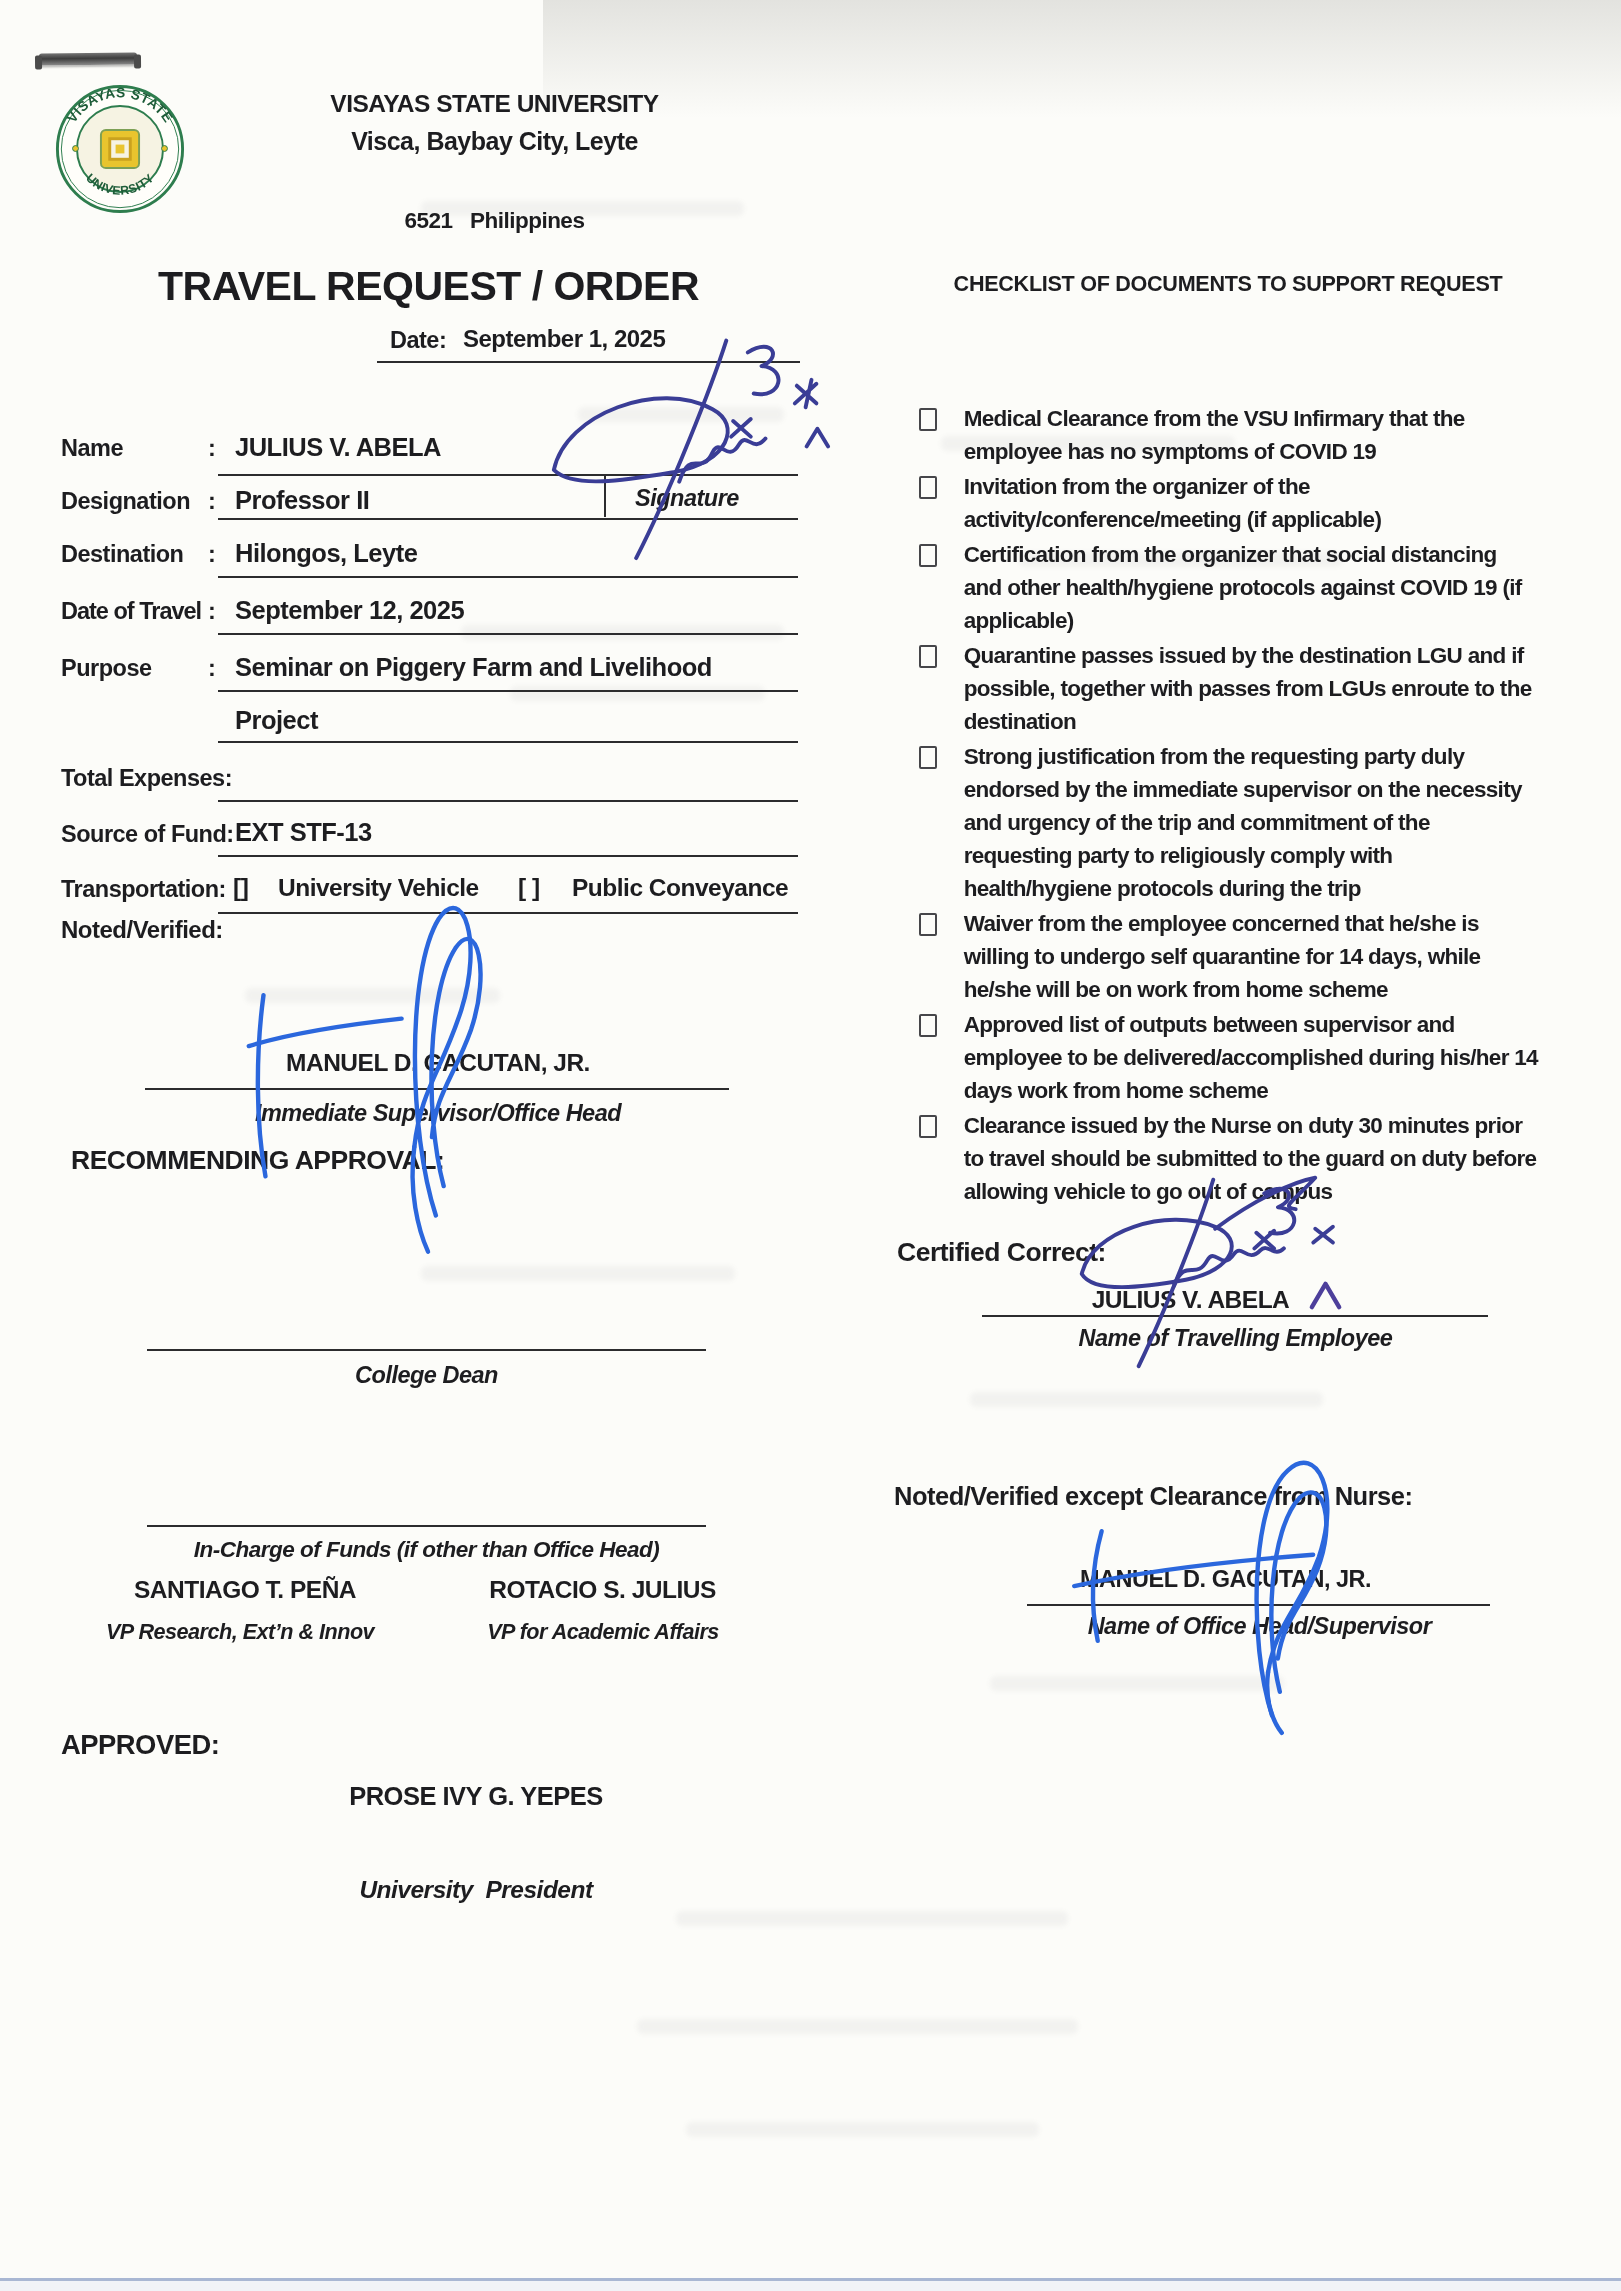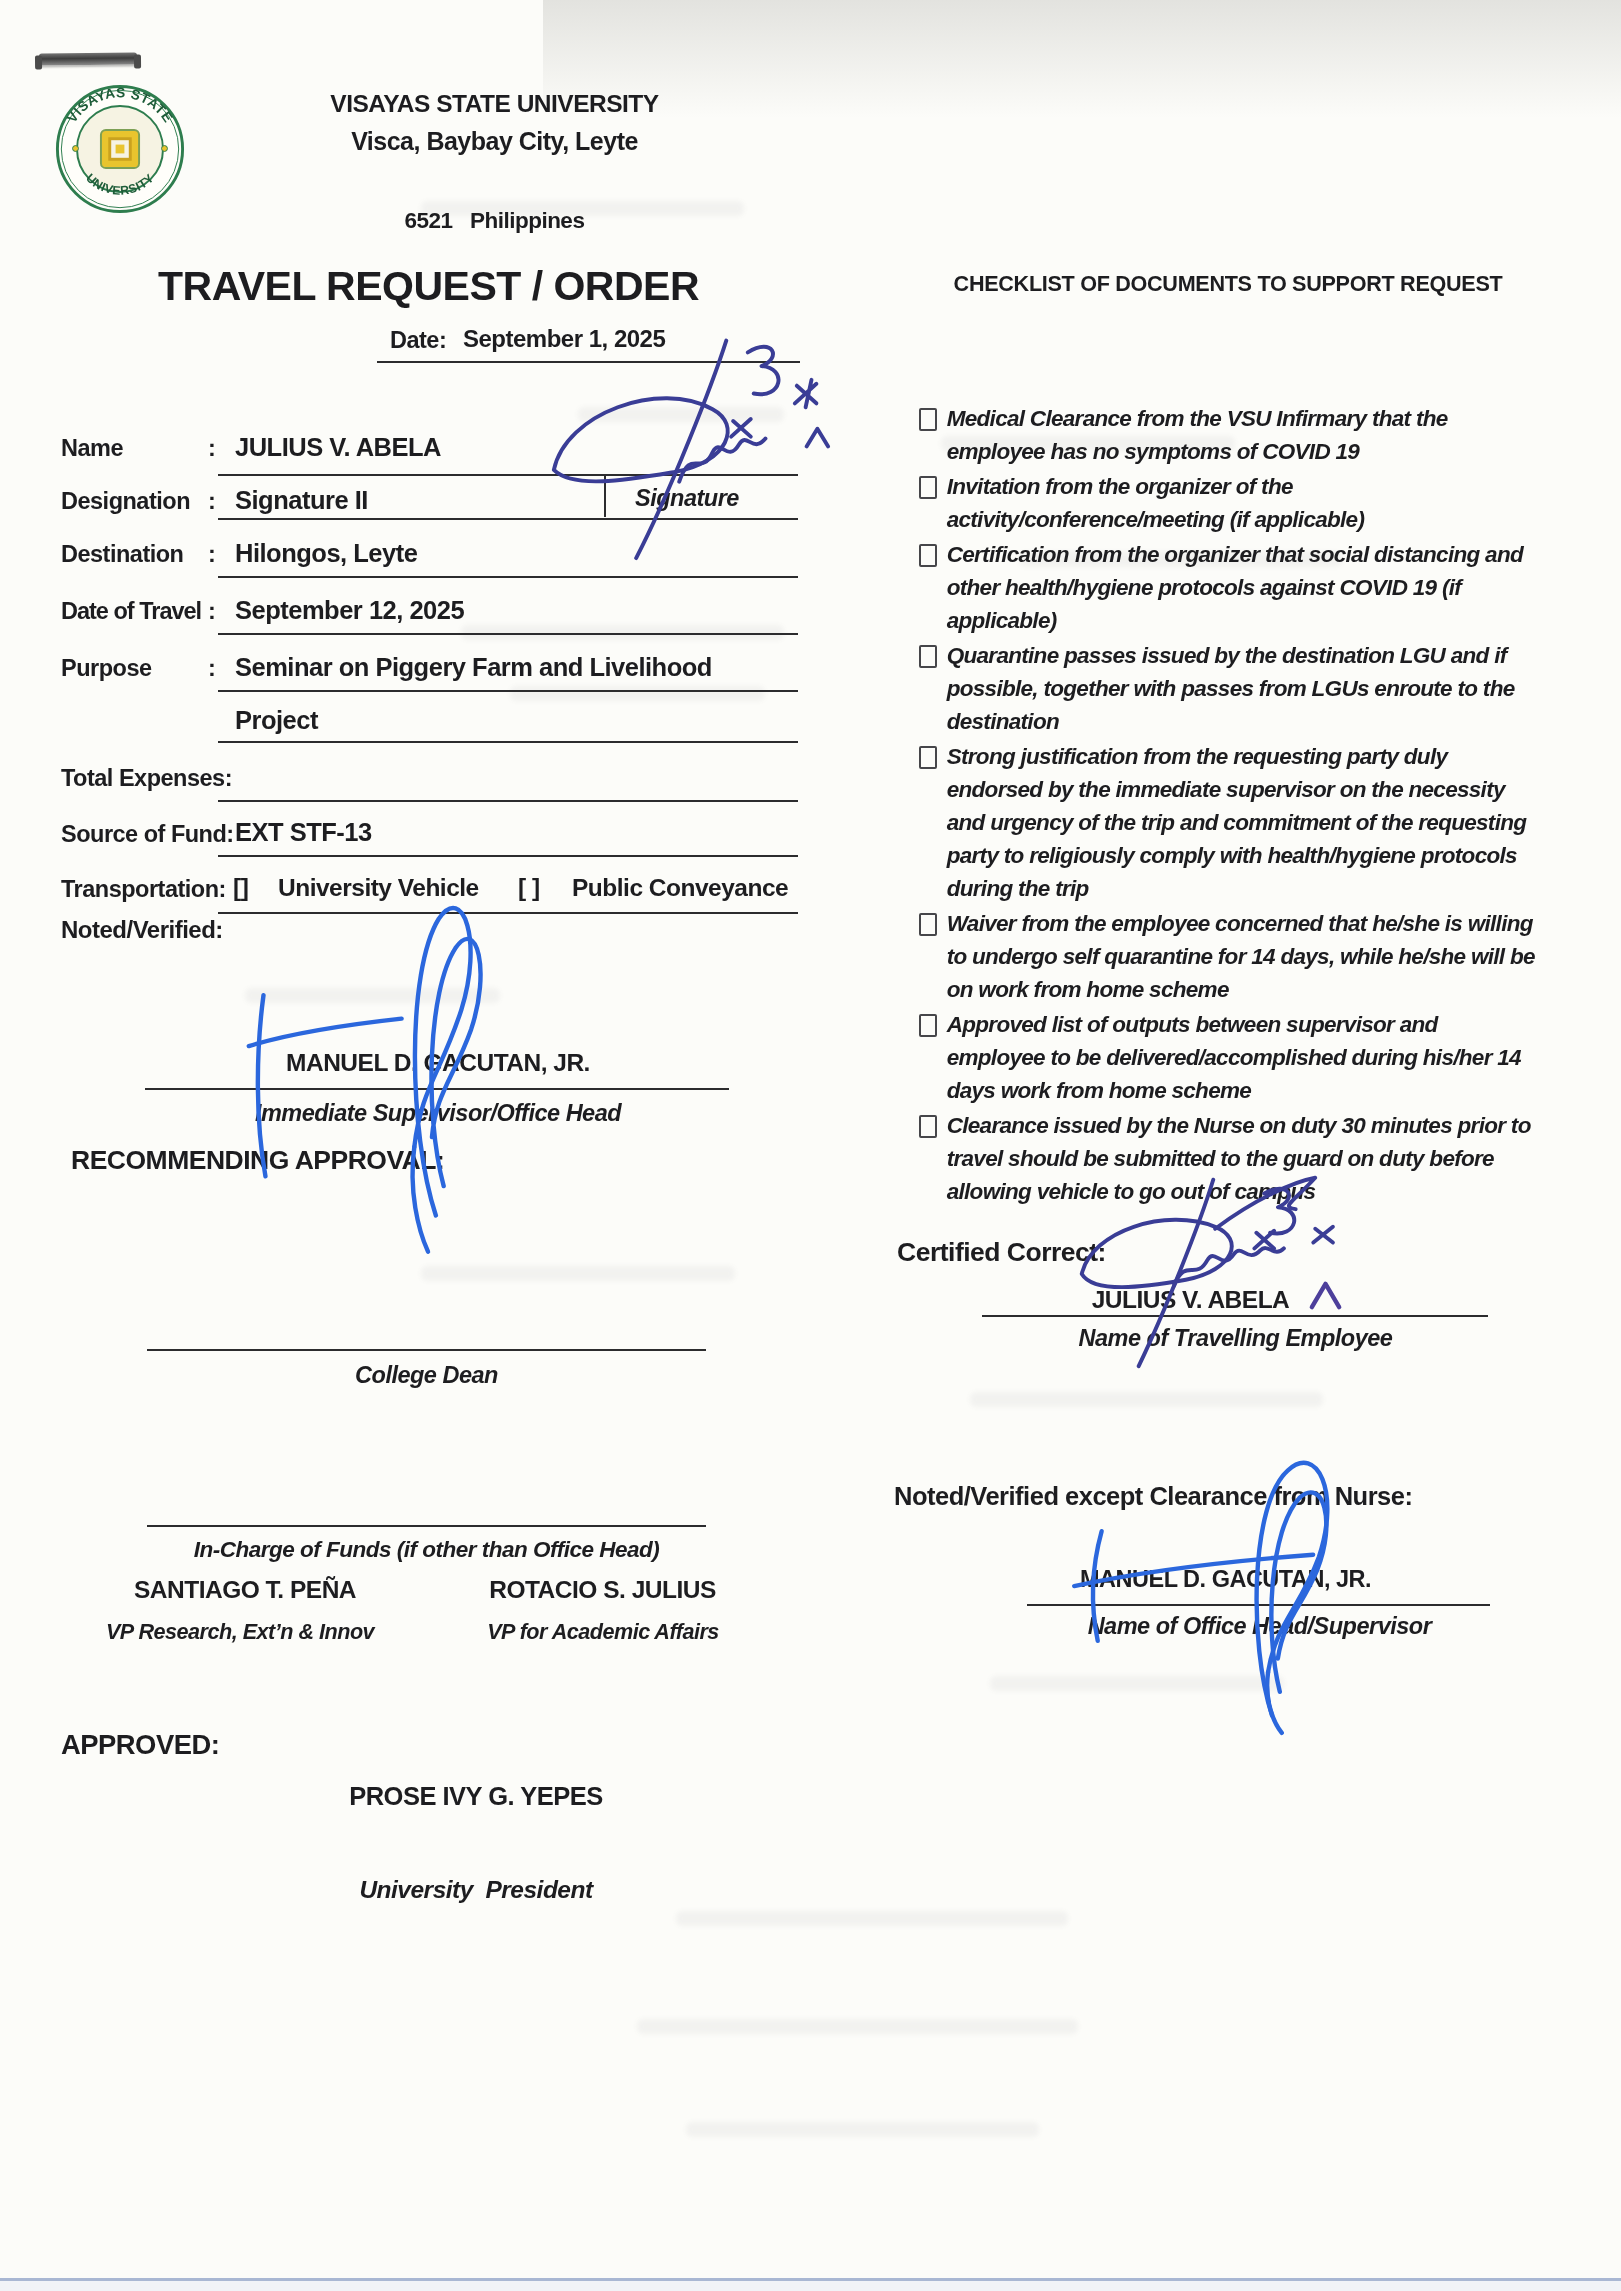--- a/index.html
+++ b/index.html
@@ -11,21 +11,21 @@
   .t{position:absolute;white-space:nowrap;letter-spacing:-0.5px;}
   .b{font-weight:700;}
   .bi{font-weight:700;font-style:italic;}
   .ctr{text-align:center;white-space:nowrap;}
   .pre{white-space:pre;margin-top:47px;}
   .ul{position:absolute;height:0;border-bottom:2.9px solid #2c2c2e;}
   .vl{position:absolute;width:0;border-left:2.9px solid #2c2c2e;}
   .lbl{font-size:23.5px;font-weight:700;}
   .val{font-size:25.5px;font-weight:700;}
   .chk-wrap{position:absolute;left:919px;top:402px;width:619px;}
-  .chk-item{display:flex;gap:10px;margin-bottom:2px;font-style:italic;}
+  .chk-item{display:flex;gap:27px;margin-bottom:2px;}
   .cbx{flex:0 0 auto;width:13.7px;height:19.6px;border:2px solid #46464a;border-radius:2px;margin-top:5.9px;background:transparent;}
   .chk-text{font-weight:700;font-size:22.5px;line-height:33px;letter-spacing:-0.7px;color:#1d1d20;}
   .sig{position:absolute;overflow:visible;}
   .sig path{fill:none;stroke-linecap:round;stroke-linejoin:round;}
   .bleed{position:absolute;background:#5d5d66;opacity:0.06;filter:blur(2.9px);border-radius:5.9px;height:14.7px;}
   .staple{position:absolute;left:39px;top:53px;width:98px;height:11.8px;border-radius:2.9px;
     background:linear-gradient(#757575,#3d3d3d 45%,#8a8a8a);box-shadow:0 2px 2px rgba(0,0,0,.25);transform:rotate(-0.6deg);}
   .staple::before,.staple::after{content:"";position:absolute;top:2px;width:6.9px;height:13.7px;background:#4b4b4b;border-radius:2px;}
   .staple::before{left:-3.9px;} .staple::after{right:-3.9px;}
   .shade-top{position:absolute;right:0;top:0;width:1078px;height:118px;
@@ -86,21 +86,21 @@
   <div class="t b" style="left:463px;top:325px;font-size:24px">September 1, 2025</div>
   <div class="ul" style="left:377px;top:361px;width:423px"></div>
 
   <div class="t lbl" style="left:61px;top:435px">Name</div>
   <div class="t lbl" style="left:208px;top:435px">:</div>
   <div class="t val" style="left:235px;top:433px">JULIUS V. ABELA</div>
   <div class="ul" style="left:218px;top:474px;width:580px"></div>
 
   <div class="t lbl" style="left:61px;top:488px">Designation</div>
   <div class="t lbl" style="left:208px;top:488px">:</div>
-  <div class="t val" style="left:235px;top:486px">Signature II</div>
+  <div class="t val" style="left:235px;top:486px">Professor II</div>
   <div class="ul" style="left:218px;top:518px;width:580px"></div>
   <div class="vl" style="left:604px;top:474px;height:43px"></div>
   <div class="t bi" style="left:635px;top:485px;font-size:23.5px">Signature</div>
 
   <div class="t lbl" style="left:61px;top:541px">Destination</div>
   <div class="t lbl" style="left:208px;top:541px">:</div>
   <div class="t val" style="left:235px;top:539px">Hilongos, Leyte</div>
   <div class="ul" style="left:218px;top:576px;width:580px"></div>
 
   <div class="t lbl" style="left:61px;top:598px;letter-spacing:-1px">Date of Travel</div>

